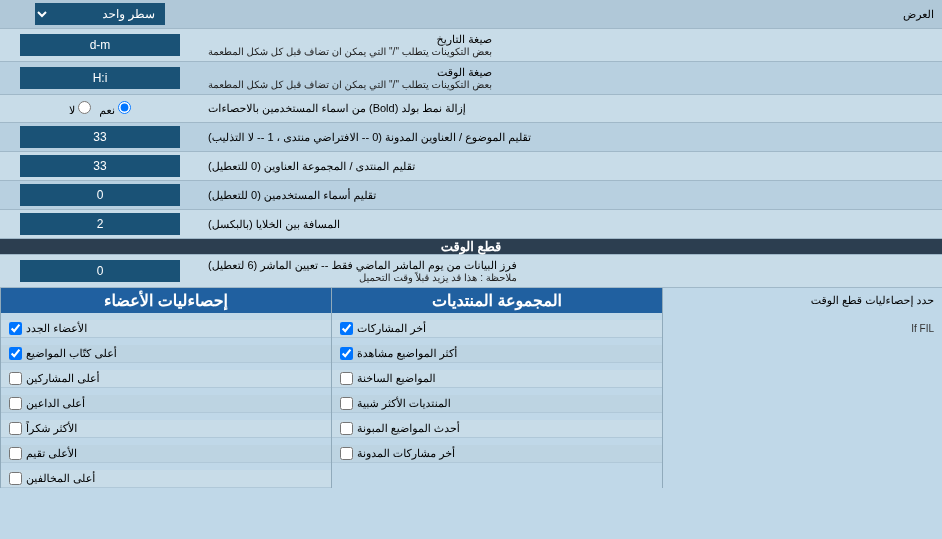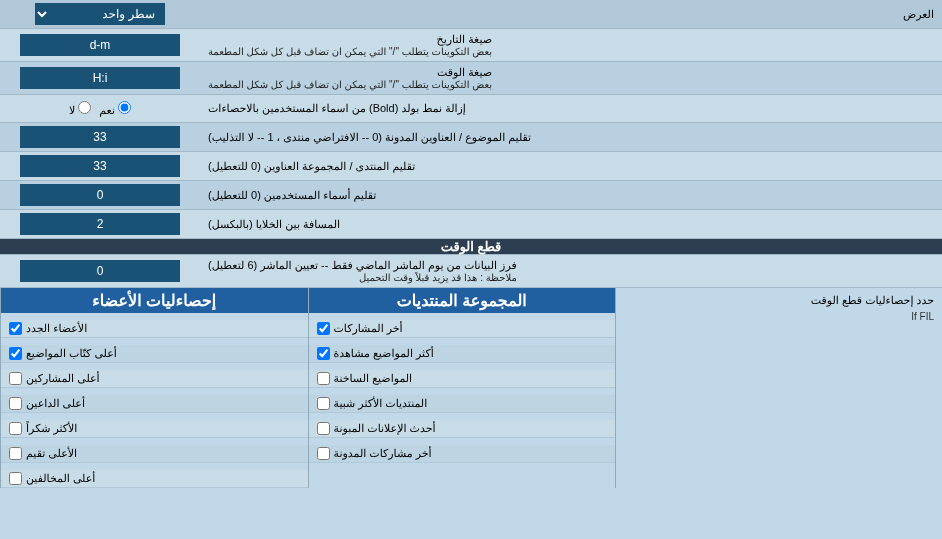--- a/index.html
+++ b/index.html
@@ -122,21 +122,21 @@
       font-size: 11px;
       border-bottom: 1px solid #b0c8d8;
       margin-top: 7px;
     }
     .cb-item:nth-child(odd) { background: #bdd4e2; }
     .cb-item:nth-child(even) { background: #c8dce8; }
     .bottom-outer {
       display: flex;
     }
     .bottom-right-note {
-      width: 327px;
+      width: 280px;
       border-left: 1px solid #90aabb;
       padding: 6px 8px;
       font-size: 11px;
     }
     .bottom-cb-cols {
       flex: 1;
       display: flex;
     }
   </style>
 </head>
@@ -232,21 +232,21 @@
     </div>
     <div class="input-cell">
       <input class="text-input" type="text" value="0" style="">
     </div>
   </div>
 
   <div class="bottom-outer">
 
     <div class="bottom-right-note">
       <div>حدد إحصاءليات قطع الوقت</div>
-      <div style="font-size:10px; margin-top:4px; color:#333;">If FIL</div>
+      <div style="font-size:10px; margin-top:16px; color:#333;">If FIL</div>
     </div>
 
     <div class="bottom-cb-cols">
 
       <div class="cb-section">
         <div class="cb-section-header">المجموعة المنتديات</div>
         <div class="cb-item">
           <span>أخر المشاركات</span>
           <input type="checkbox" checked="" style="">
         </div>
@@ -256,21 +256,21 @@
         </div>
         <div class="cb-item">
           <span>المواضيع الساخنة</span>
           <input type="checkbox" style="">
         </div>
         <div class="cb-item">
           <span>المنتديات الأكثر شبية</span>
           <input type="checkbox" style="">
         </div>
         <div class="cb-item">
-          <span>أحدث الإعلانات المبونة</span>
+          <span>أحدث المواضيع المبونة</span>
           <input type="checkbox" style="">
         </div>
         <div class="cb-item">
           <span>أخر مشاركات المدونة</span>
           <input type="checkbox" style="">
         </div>
       </div>
 
       <div class="cb-section">
         <div class="cb-section-header">إحصاءليات الأعضاء</div>

